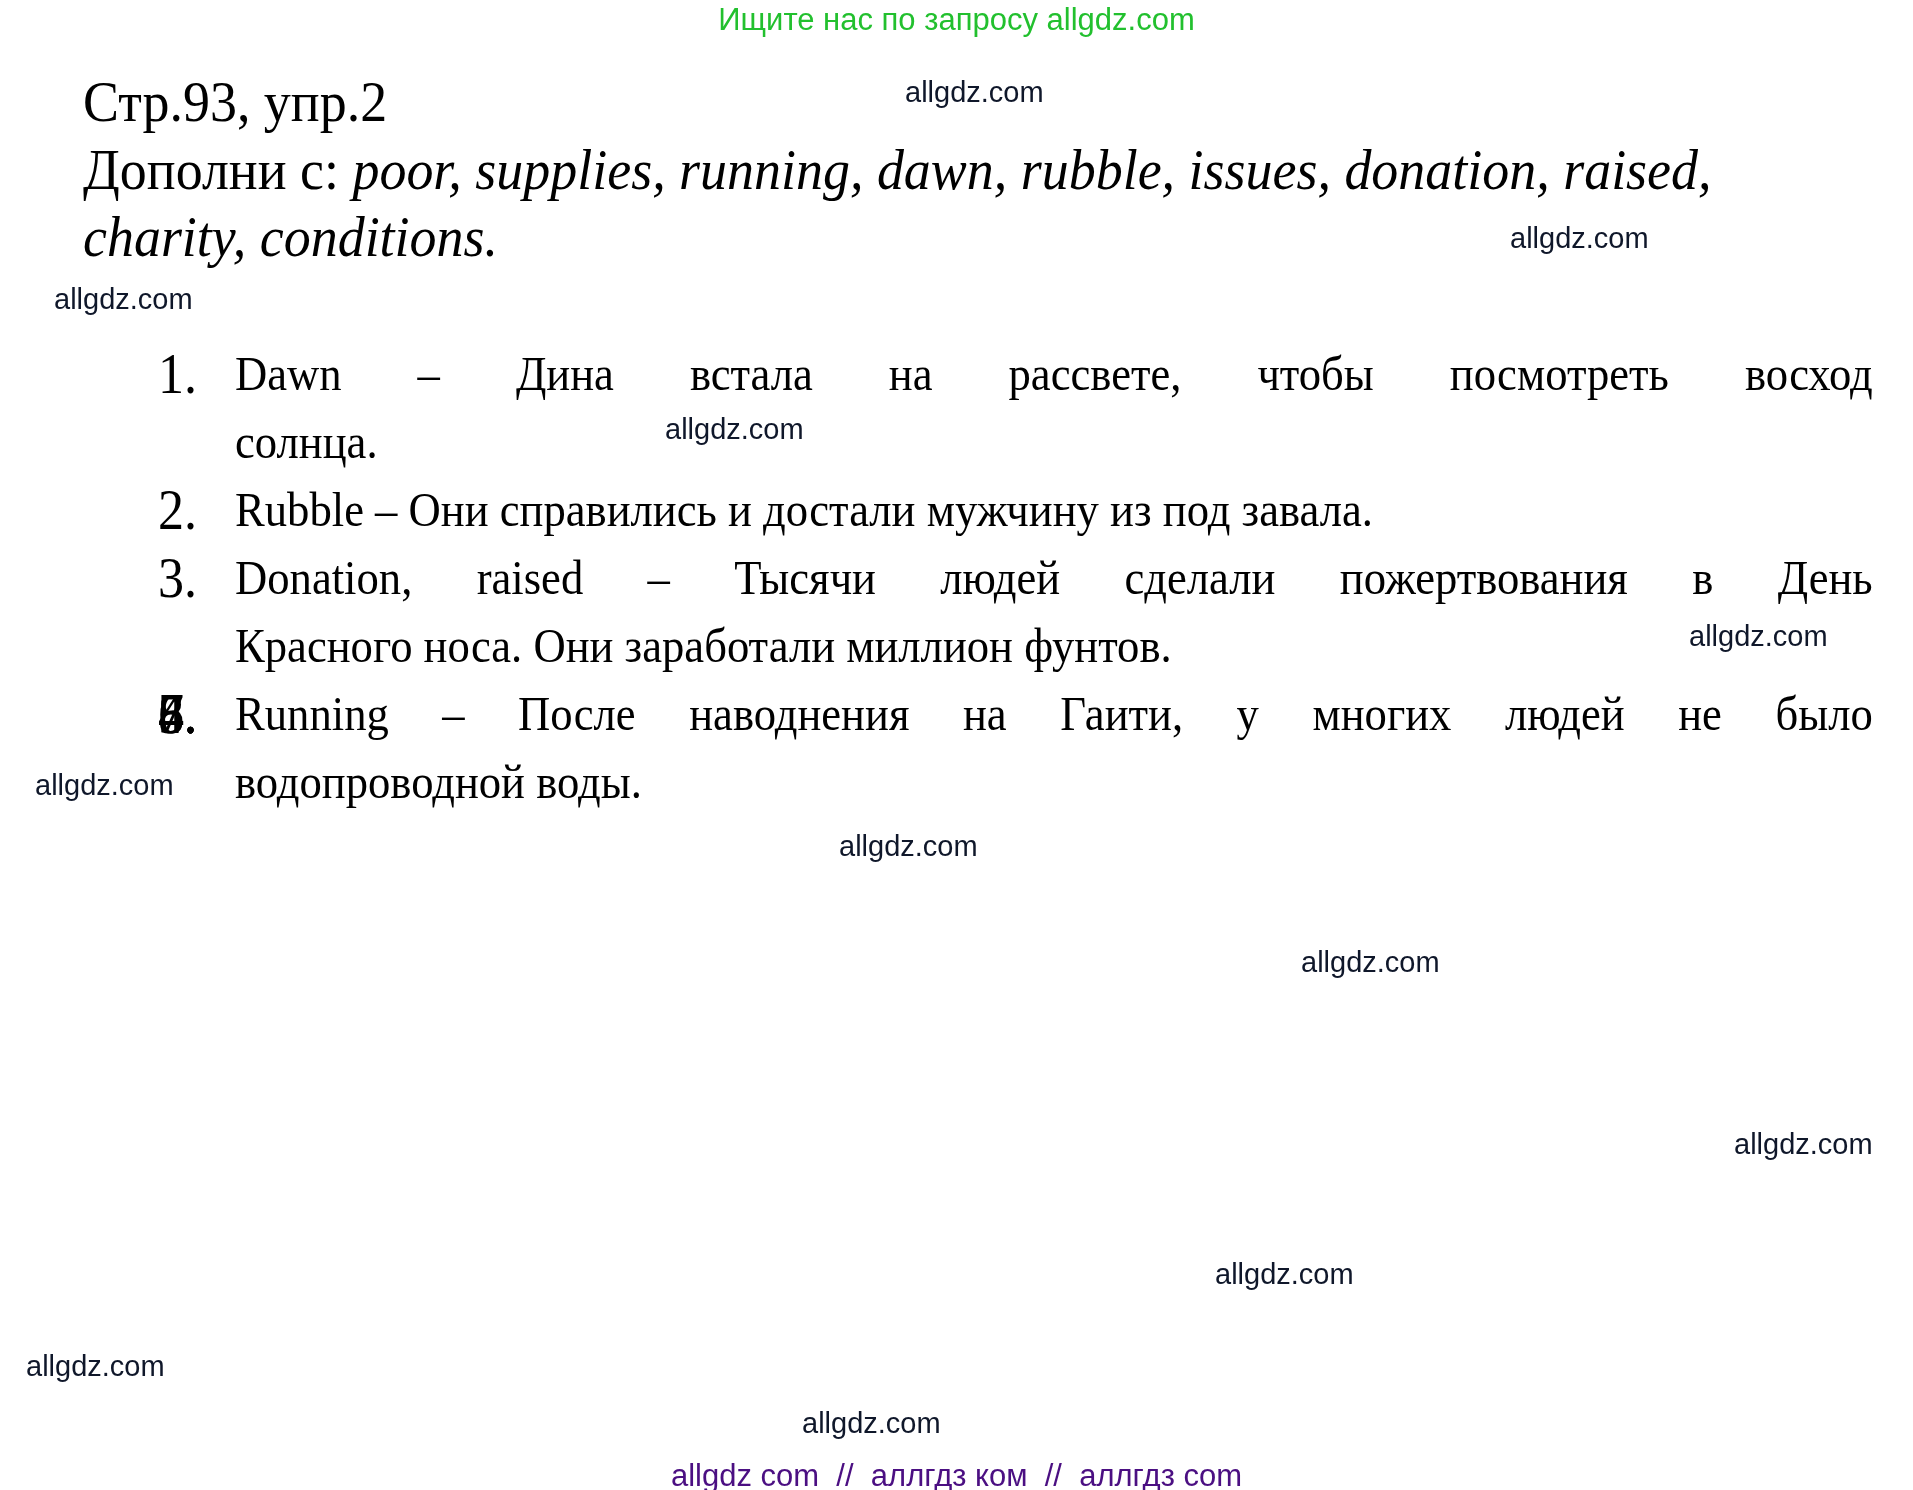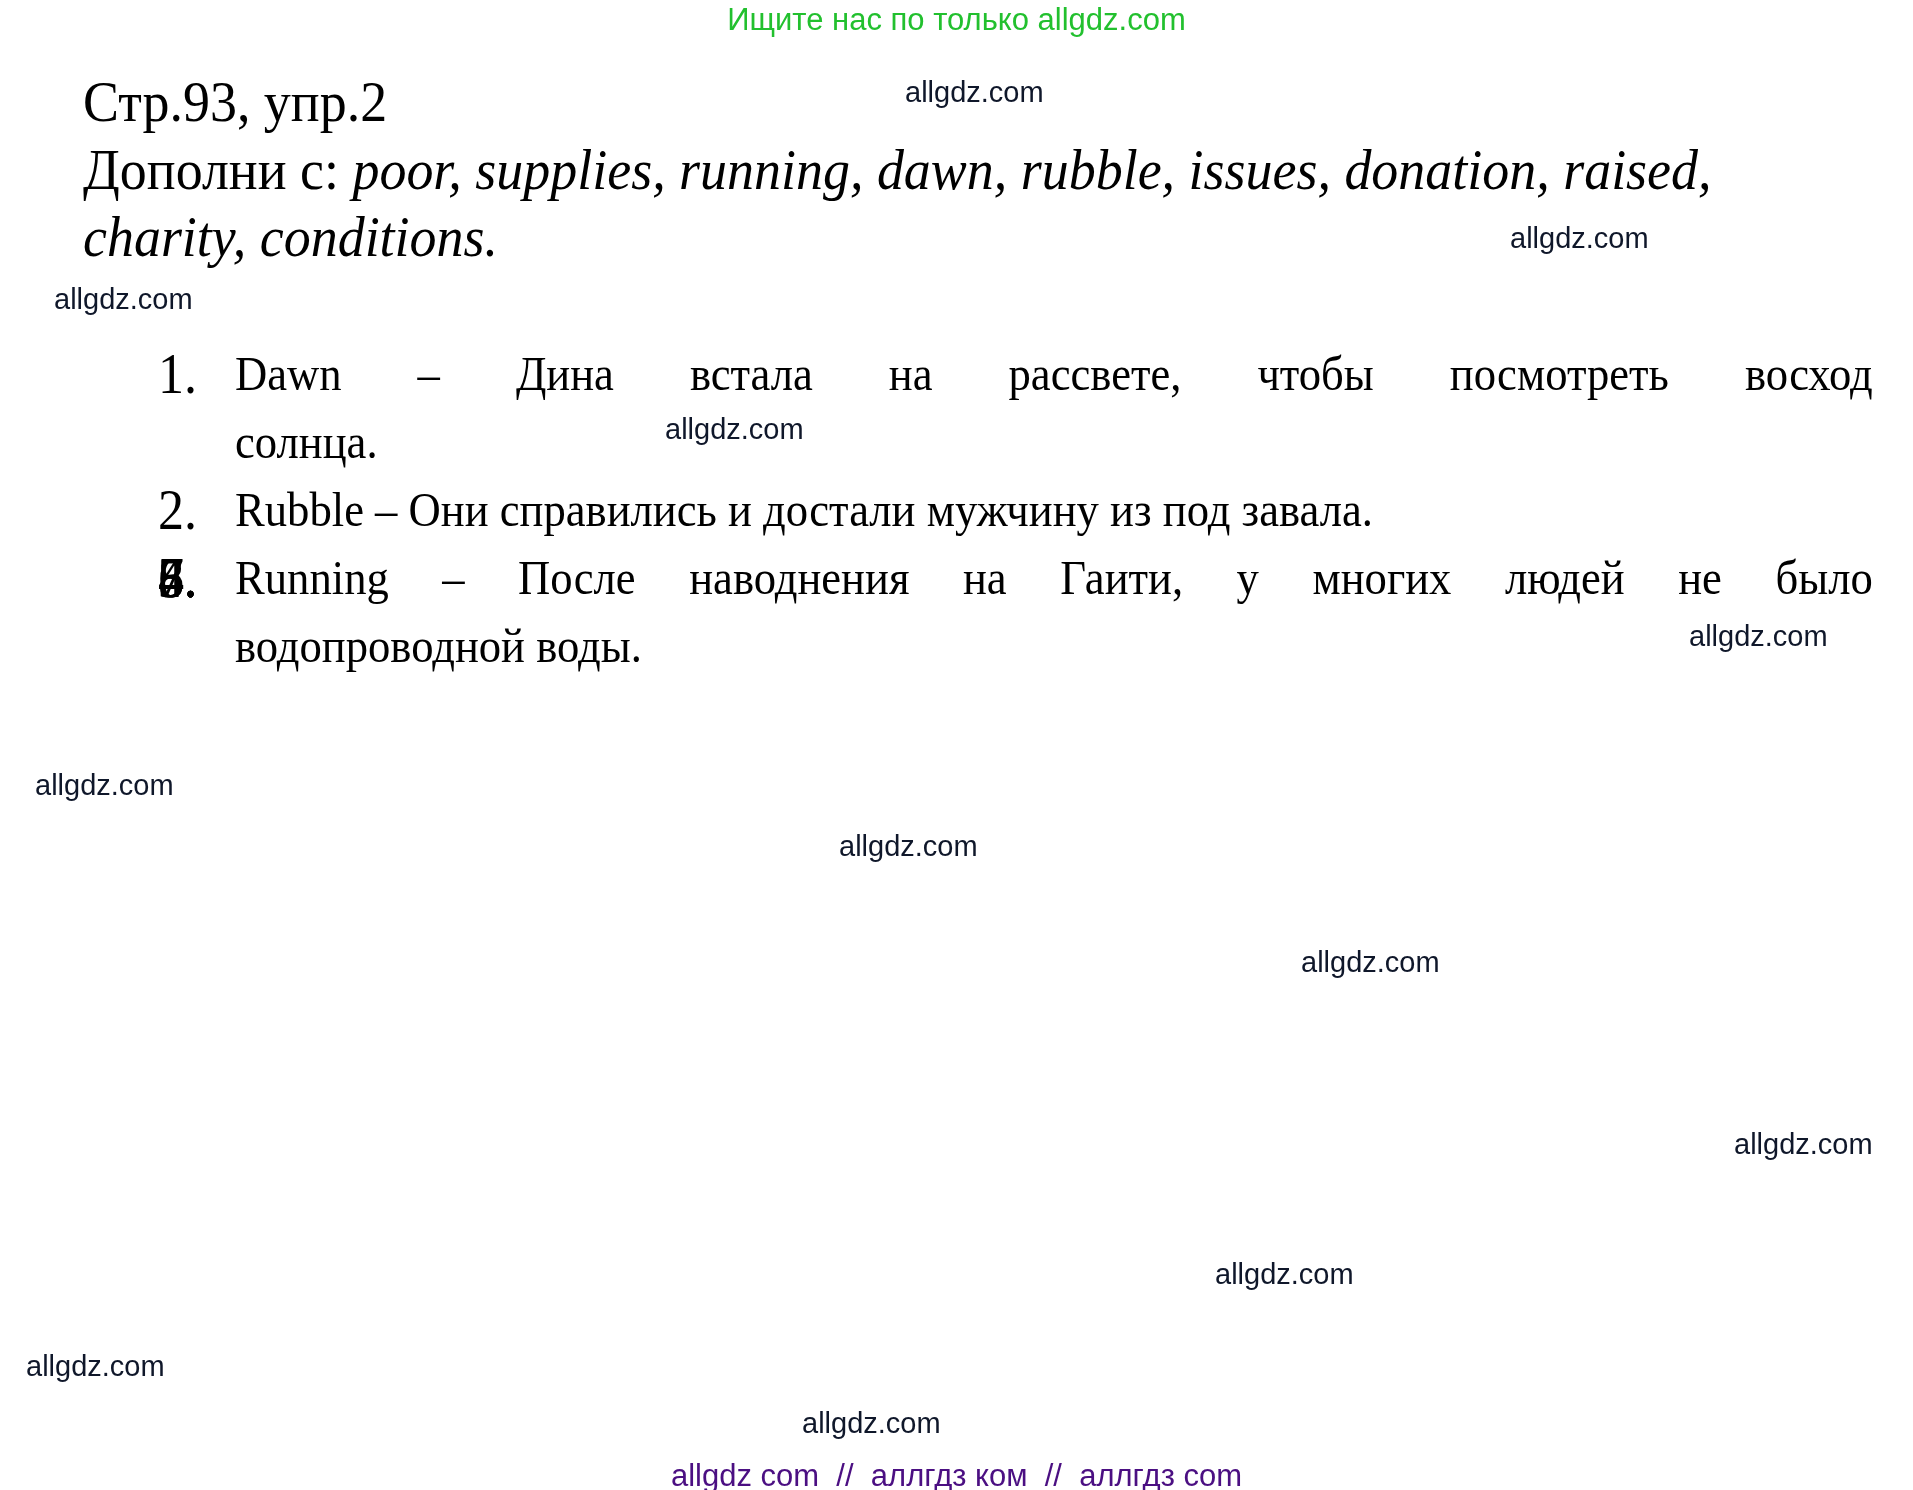--- a/index.html
+++ b/index.html
@@ -37,21 +37,21 @@
   }
   .item .body .ln { display: block; white-space: nowrap; transform: scaleX(0.93); transform-origin: left top; }
   .item .body .ln.just { text-align: justify; text-align-last: justify; width: 1761px; white-space: normal; }
   .wm {
     position: absolute; font-size: 29px; color: #0f172a; white-space: nowrap;
   }
 </style>
 </head>
 <body>
 
-<div class="top-banner sans">Ищите нас по только allgdz.com</div>
+<div class="top-banner sans">Ищите нас по запросу allgdz.com</div>
 
 <div class="heading serif">Стр.93, упр.2</div>
 
 <div class="instruction serif">
   <span class="line"><span>Дополни с: </span><i>poor, supplies, running, dawn, rubble, issues, donation, raised,</i></span>
   <span class="line"><i>charity, conditions.</i></span>
 </div>
 
 <div class="list serif" id="answer-list">
     <div class="item">
@@ -62,20 +62,24 @@
       </div>
     </div>
     <div class="item">
       <span class="num">2.</span>
       <div class="body">
         <span class="ln">Rubble – Они справились и достали мужчину из под завала.</span>
       </div>
     </div>
     <div class="item">
       <span class="num">3.</span>
+      <div class="body">
+        <span class="ln just">Donation, raised – Тысячи людей сделали пожертвования в День</span>
+        <span class="ln">Красного носа. Они заработали миллион фунтов.</span>
+      </div>
     </div>
     <div class="item">
       <span class="num">4.</span>
     </div>
     <div class="item">
       <span class="num">5.</span>
     </div>
     <div class="item">
       <span class="num">6.</span>
     </div>

